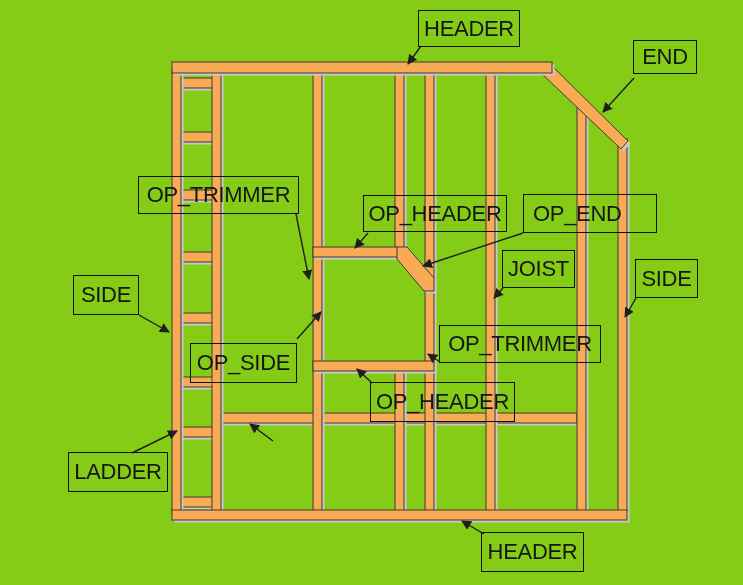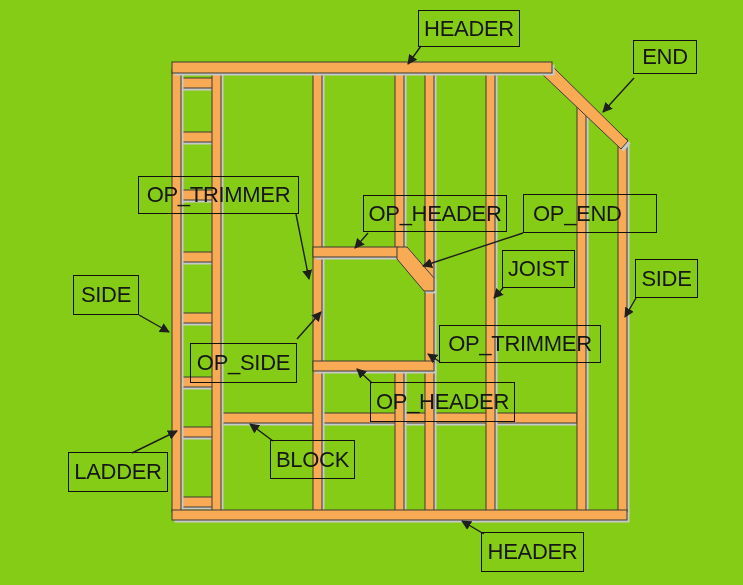--- a/index.html
+++ b/index.html
@@ -100,16 +100,15 @@
   <div class="callout" style="left: 633px; top: 40px; width: 64px; height: 34px; border-color: rgb(17, 17, 17); color: rgb(22, 22, 22);">END</div>
   <div class="callout" style="left: 138px; top: 176px; width: 161px; height: 38px; border-color: rgb(17, 17, 17); color: rgb(22, 22, 22);">OP_TRIMMER</div>
   <div class="callout" style="left: 363px; top: 195px; width: 144px; height: 37px; border-color: rgb(17, 17, 17); color: rgb(22, 22, 22);">OP_HEADER</div>
   <div class="callout align-left" style="left: 523px; top: 194px; width: 134px; height: 39px; border-color: rgb(17, 17, 17); color: rgb(22, 22, 22);">OP_END</div>
   <div class="callout" style="left: 502px; top: 250px; width: 73px; height: 38px; border-color: rgb(17, 17, 17); color: rgb(22, 22, 22);">JOIST</div>
   <div class="callout" style="left: 635px; top: 259px; width: 63px; height: 39px; border-color: rgb(17, 17, 17); color: rgb(22, 22, 22);">SIDE</div>
   <div class="callout" style="left: 73px; top: 275px; width: 66px; height: 40px; border-color: rgb(17, 17, 17); color: rgb(22, 22, 22);">SIDE</div>
   <div class="callout" style="left: 190px; top: 343px; width: 107px; height: 40px; border-color: rgb(17, 17, 17); color: rgb(22, 22, 22);">OP_SIDE</div>
   <div class="callout" style="left: 439px; top: 325px; width: 162px; height: 38px; border-color: rgb(17, 17, 17); color: rgb(22, 22, 22);">OP_TRIMMER</div>
   <div class="callout" style="left: 370px; top: 382px; width: 145px; height: 40px; border-color: rgb(17, 17, 17); color: rgb(22, 22, 22);">OP_HEADER</div>
-  <div class="callout" style="left: 270px; top: 440px; width: 85px; height: 39px; border-color: rgb(17, 17, 17); color: rgb(22, 22, 22);">BLOCK</div>
   <div class="callout" style="left: 32px; top: 452px; width: 100px; height: 40px; border-color: rgb(17, 17, 17); color: rgb(22, 22, 22); margin-left: 36px;">LADDER</div>
   <div class="callout" style="left: 481px; top: 532px; width: 103px; height: 40px; border-color: rgb(17, 17, 17); color: rgb(22, 22, 22);">HEADER</div>
 </div>
 
 </body></html>

